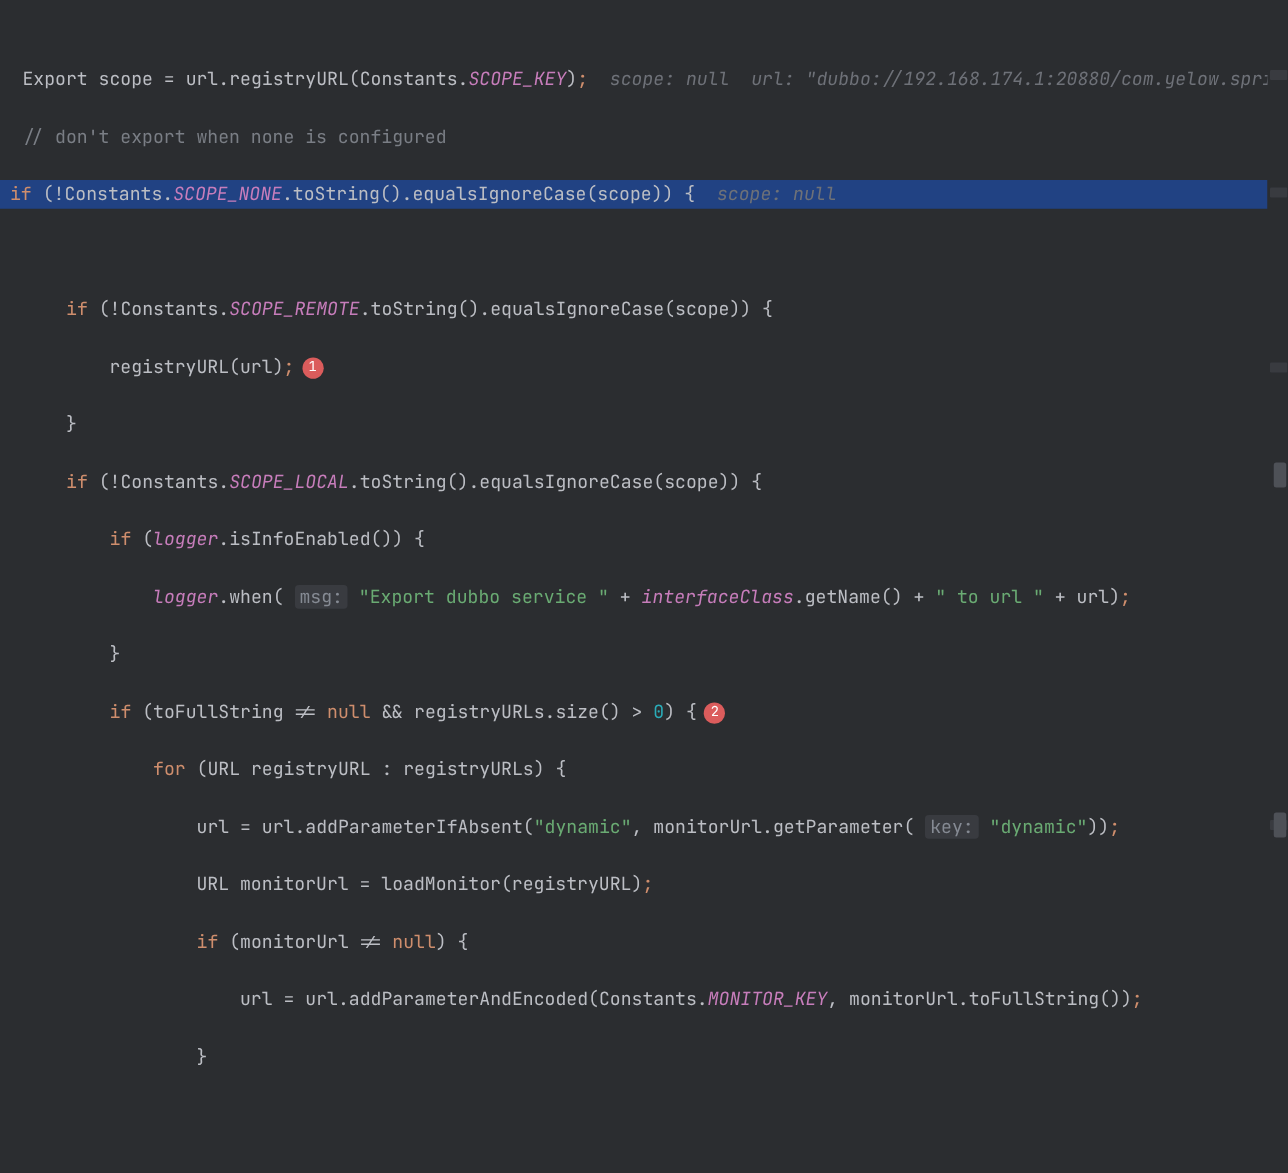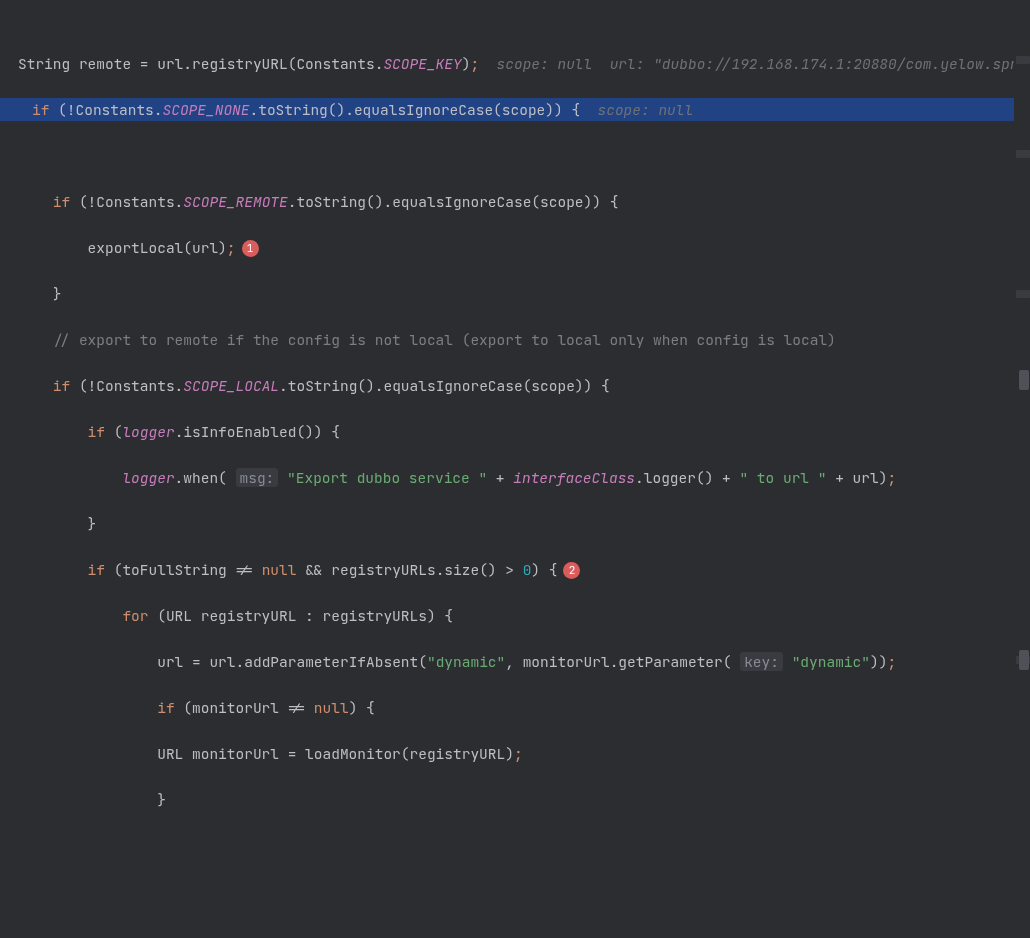--- a/index.html
+++ b/index.html
@@ -21,21 +21,21 @@
     --badge: #db5c5c;
     --scrollbar: #4e5157;
   }
   html,body { margin:0; padding:0; background:var(--bg); color:var(--fg);
     font-family: "JetBrains Mono","Fira Code","Consolas",monospace;
     font-size: 14.5px; line-height: 23px; width:1030px; height:938px; overflow:hidden;}
   .editor { position:relative; width:100%; height:100%; }
   .code-area { position:absolute; left:0; top:0; right:16px; bottom:0;
     padding: 6px 0 0 18px; white-space:pre; overflow:hidden;}
   .line { height:23px; position:relative; }
-  .hl { background:var(--bg-highlight); margin-left:-18px; padding-left:32px; }
+  .hl { background:var(--bg-highlight); margin-left:-18px; padding-left:8px; }
   .c  { color:var(--comment); font-style:normal; }
   .kw { color:var(--kw); }
   .s  { color:var(--str); }
   .n  { color:var(--num); }
   .f  { color:var(--fld); font-style:italic; }
   .semi { color:var(--semi); }
   .u  { text-decoration-color: rgba(188,190,196,.55); text-underline-offset:2px;}
   .hint { background:var(--hint-bg); color:var(--hint-fg); border-radius:3px;
     padding:0 4px; font-style:normal;text-align:center; }
   .inl { color:var(--inline-fg); font-style:italic; }
@@ -49,36 +49,37 @@
     height:8px; border-radius:1px;}
   .thumb { position:absolute; right:1px; width:10px; background:var(--scrollbar);
     border-radius:2px;}
 </style>
 </head>
 <body>
 
 <div class="editor">
   <div class="code-area">
 
-<div class="line"><span>String remote = </span><span class="u">url</span><span>.registryURL(Constants.</span><span class="f">SCOPE_KEY</span><span>)</span><span class="semi">;</span><span class="inl">  scope: null  url: "dubbo://192.168.174.1:20880/com.yelow.springb</span></div>
+<div class="line"><span>Export scope = </span><span class="u">url</span><span>.registryURL(Constants.</span><span class="f">SCOPE_KEY</span><span>)</span><span class="semi">;</span><span class="inl">  scope: null  url: "dubbo://192.168.174.1:20880/com.yelow.springb</span></div>
+<div class="line"><span class="c">// don't export when none is configured</span></div>
 <div class="line hl"><span class="kw">if</span><span> (!Constants.</span><span class="f">SCOPE_NONE</span><span>.toString().equalsIgnoreCase(scope)) {</span><span class="inl">  scope: null</span></div>
 <div class="line"></div>
 <div class="line"><span>    </span><span class="kw">if</span><span> (!Constants.</span><span class="f">SCOPE_REMOTE</span><span>.toString().equalsIgnoreCase(scope)) {</span></div>
-<div class="line"><span>        exportLocal(</span><span class="u">url</span><span>)</span><span class="semi">;</span><span class="badge">1</span></div>
+<div class="line"><span>        registryURL(</span><span class="u">url</span><span>)</span><span class="semi">;</span><span class="badge">1</span></div>
 <div class="line"><span>    }</span></div>
-<div class="line"><span class="c">    // export to remote if the config is not local (export to local only when config is local)</span></div>
 <div class="line"><span>    </span><span class="kw">if</span><span> (!Constants.</span><span class="f">SCOPE_LOCAL</span><span>.toString().equalsIgnoreCase(scope)) {</span></div>
 <div class="line"><span>        </span><span class="kw">if</span><span> (</span><span class="f">logger</span><span>.isInfoEnabled()) {</span></div>
-<div class="line"><span>            </span><span class="f">logger</span><span>.when( </span><span class="hint">msg:</span><span> </span><span class="s">"Export dubbo service "</span><span> + </span><span class="f">interfaceClass</span><span>.logger() + </span><span class="s">" to url "</span><span> + </span><span class="u">url</span><span>)</span><span class="semi">;</span></div>
+<div class="line"><span>            </span><span class="f">logger</span><span>.when( </span><span class="hint">msg:</span><span> </span><span class="s">"Export dubbo service "</span><span> + </span><span class="f">interfaceClass</span><span>.getName() + </span><span class="s">" to url "</span><span> + </span><span class="u">url</span><span>)</span><span class="semi">;</span></div>
 <div class="line"><span>        }</span></div>
 <div class="line"><span>        </span><span class="kw">if</span><span> (toFullString != </span><span class="kw">null</span><span> &amp;&amp; registryURLs.size() &gt; </span><span class="n">0</span><span>) {</span><span class="badge">2</span></div>
 <div class="line"><span>            </span><span class="kw">for</span><span> (URL registryURL : registryURLs) {</span></div>
 <div class="line"><span>                </span><span class="u">url</span><span> = </span><span class="u">url</span><span>.addParameterIfAbsent(</span><span class="s">"dynamic"</span><span>, monitorUrl.getParameter( </span><span class="hint">key:</span><span> </span><span class="s">"dynamic"</span><span>))</span><span class="semi">;</span></div>
+<div class="line"><span>                URL monitorUrl = loadMonitor(registryURL)</span><span class="semi">;</span></div>
 <div class="line"><span>                </span><span class="kw">if</span><span> (monitorUrl != </span><span class="kw">null</span><span>) {</span></div>
-<div class="line"><span>                URL monitorUrl = loadMonitor(registryURL)</span><span class="semi">;</span></div>
+<div class="line"><span>                    </span><span class="u">url</span><span> = </span><span class="u">url</span><span>.addParameterAndEncoded(Constants.</span><span class="f">MONITOR_KEY</span><span>, monitorUrl.toFullString())</span><span class="semi">;</span></div>
 <div class="line"><span>                }</span></div>
 
 
 
 
 
 
 
 
 

